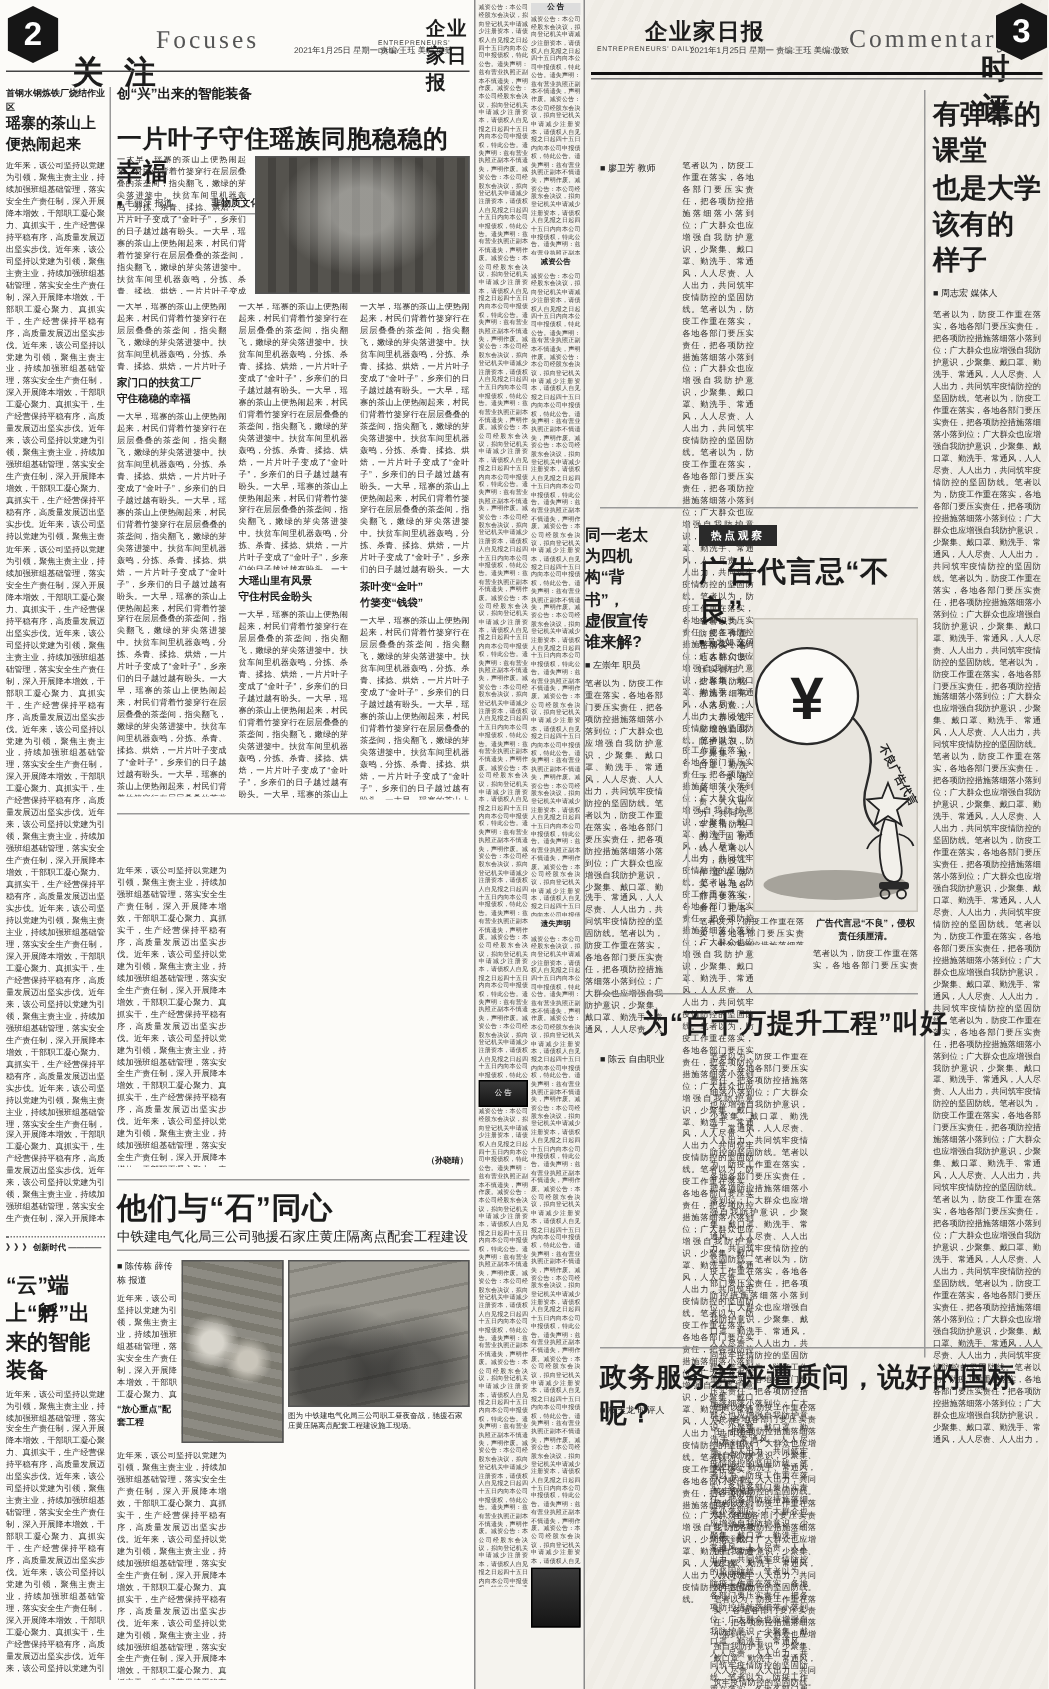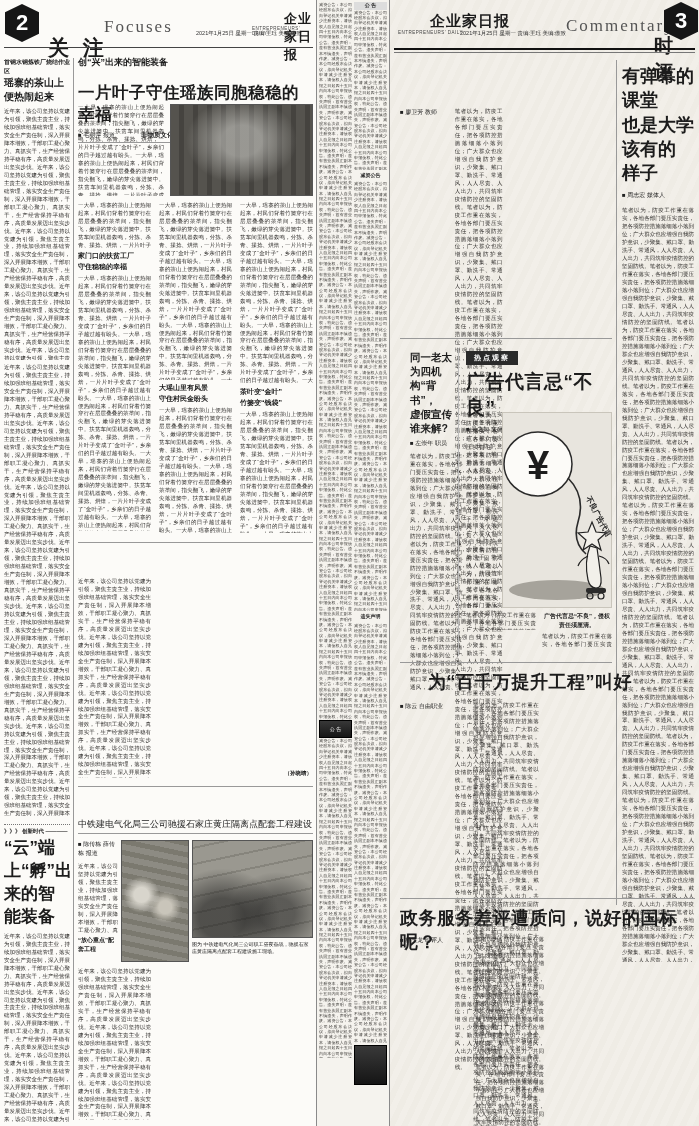--- a/index.html
+++ b/index.html
@@ -79,21 +79,21 @@
   <span class="abs masthead-cn" style="left:252px;top:10px">企业家日报</span>
   <span class="abs masthead-en" style="left:252px;top:26px">ENTREPRENEURS' DAILY</span>
   <div class="abs rule-thin" style="left:4px;top:47px;width:309px"></div>
 
   <div class="abs" style="left:4px;top:58px;width:66px;height:1062px">
     <div class="kicker" style="font-size:6px">首钢水钢炼铁厂烧结作业区</div>
     <div class="headline-s">瑶寨的茶山上便热闹起来</div>
     <div class="greek" style="height:252px;margin-top:4px">近年来，该公司坚持以党建为引领，聚焦主责主业，持续加强班组基础管理，落实安全生产责任制，深入开展降本增效，干部职工凝心聚力、真抓实干，生产经营保持平稳有序，高质量发展迈出坚实步伐。近年来，该公司坚持以党建为引领，聚焦主责主业，持续加强班组基础管理，落实安全生产责任制，深入开展降本增效，干部职工凝心聚力、真抓实干，生产经营保持平稳有序，高质量发展迈出坚实步伐。近年来，该公司坚持以党建为引领，聚焦主责主业，持续加强班组基础管理，落实安全生产责任制，深入开展降本增效，干部职工凝心聚力、真抓实干，生产经营保持平稳有序，高质量发展迈出坚实步伐。近年来，该公司坚持以党建为引领，聚焦主责主业，持续加强班组基础管理，落实安全生产责任制，深入开展降本增效，干部职工凝心聚力、真抓实干，生产经营保持平稳有序，高质量发展迈出坚实步伐。近年来，该公司坚持以党建为引领，聚焦主责主业，持续加强班组基础管理，落实安全生产责任制，深入开展降本增效，干部职工凝心聚力、真抓实干，生产经营保持平稳有序，高质量发展迈出坚实步伐。近年来，该公司坚持以党建为引领，聚焦主责主业，持续加强班组基础管理，落实安全生产责任制，深入开展降本增效，干部职工凝心聚力、真抓实干，生产经营保持平稳有序，高质量发展迈出坚实步伐。近年来，该公司坚持以党建为引领，聚焦主责主业，持续加强班组基础管理，落实安全生产责任制，深入开展降本增效，干部职工凝心聚力、真抓实干，生产经营保持平稳有序，高质量发展迈出坚实步伐。</div>
     <div class="greek" style="height:452px;margin-top:4px">近年来，该公司坚持以党建为引领，聚焦主责主业，持续加强班组基础管理，落实安全生产责任制，深入开展降本增效，干部职工凝心聚力、真抓实干，生产经营保持平稳有序，高质量发展迈出坚实步伐。近年来，该公司坚持以党建为引领，聚焦主责主业，持续加强班组基础管理，落实安全生产责任制，深入开展降本增效，干部职工凝心聚力、真抓实干，生产经营保持平稳有序，高质量发展迈出坚实步伐。近年来，该公司坚持以党建为引领，聚焦主责主业，持续加强班组基础管理，落实安全生产责任制，深入开展降本增效，干部职工凝心聚力、真抓实干，生产经营保持平稳有序，高质量发展迈出坚实步伐。近年来，该公司坚持以党建为引领，聚焦主责主业，持续加强班组基础管理，落实安全生产责任制，深入开展降本增效，干部职工凝心聚力、真抓实干，生产经营保持平稳有序，高质量发展迈出坚实步伐。近年来，该公司坚持以党建为引领，聚焦主责主业，持续加强班组基础管理，落实安全生产责任制，深入开展降本增效，干部职工凝心聚力、真抓实干，生产经营保持平稳有序，高质量发展迈出坚实步伐。近年来，该公司坚持以党建为引领，聚焦主责主业，持续加强班组基础管理，落实安全生产责任制，深入开展降本增效，干部职工凝心聚力、真抓实干，生产经营保持平稳有序，高质量发展迈出坚实步伐。近年来，该公司坚持以党建为引领，聚焦主责主业，持续加强班组基础管理，落实安全生产责任制，深入开展降本增效，干部职工凝心聚力、真抓实干，生产经营保持平稳有序，高质量发展迈出坚实步伐。近年来，该公司坚持以党建为引领，聚焦主责主业，持续加强班组基础管理，落实安全生产责任制，深入开展降本增效，干部职工凝心聚力、真抓实干，生产经营保持平稳有序，高质量发展迈出坚实步伐。近年来，该公司坚持以党建为引领，聚焦主责主业，持续加强班组基础管理，落实安全生产责任制，深入开展降本增效，干部职工凝心聚力、真抓实干，生产经营保持平稳有序，高质量发展迈出坚实步伐。近年来，该公司坚持以党建为引领，聚焦主责主业，持续加强班组基础管理，落实安全生产责任制，深入开展降本增效，干部职工凝心聚力、真抓实干，生产经营保持平稳有序，高质量发展迈出坚实步伐。近年来，该公司坚持以党建为引领，聚焦主责主业，持续加强班组基础管理，落实安全生产责任制，深入开展降本增效，干部职工凝心聚力、真抓实干，生产经营保持平稳有序，高质量发展迈出坚实步伐。近年来，该公司坚持以党建为引领，聚焦主责主业，持续加强班组基础管理，落实安全生产责任制，深入开展降本增效，干部职工凝心聚力、真抓实干，生产经营保持平稳有序，高质量发展迈出坚实步伐。近年来，该公司坚持以党建为引领，聚焦主责主业，持续加强班组基础管理，落实安全生产责任制，深入开展降本增效，干部职工凝心聚力、真抓实干，生产经营保持平稳有序，高质量发展迈出坚实步伐。</div>
     <div class="kicker" style="font-size:5.5px;margin-top:8px;border-top:1px dotted #777;padding-top:3px">》》》 创新时代 ————</div>
-    <div class="headline-m" style="font-size:17px;margin-top:2px">“云”端上“孵”出来的智能装备</div>
+    <div class="headline-m" style="font-size:14px;margin-top:12px">“云”端上“孵”出来的智能装备</div>
     <div class="greek" style="height:190px;margin-top:4px">近年来，该公司坚持以党建为引领，聚焦主责主业，持续加强班组基础管理，落实安全生产责任制，深入开展降本增效，干部职工凝心聚力、真抓实干，生产经营保持平稳有序，高质量发展迈出坚实步伐。近年来，该公司坚持以党建为引领，聚焦主责主业，持续加强班组基础管理，落实安全生产责任制，深入开展降本增效，干部职工凝心聚力、真抓实干，生产经营保持平稳有序，高质量发展迈出坚实步伐。近年来，该公司坚持以党建为引领，聚焦主责主业，持续加强班组基础管理，落实安全生产责任制，深入开展降本增效，干部职工凝心聚力、真抓实干，生产经营保持平稳有序，高质量发展迈出坚实步伐。近年来，该公司坚持以党建为引领，聚焦主责主业，持续加强班组基础管理，落实安全生产责任制，深入开展降本增效，干部职工凝心聚力、真抓实干，生产经营保持平稳有序，高质量发展迈出坚实步伐。近年来，该公司坚持以党建为引领，聚焦主责主业，持续加强班组基础管理，落实安全生产责任制，深入开展降本增效，干部职工凝心聚力、真抓实干，生产经营保持平稳有序，高质量发展迈出坚实步伐。近年来，该公司坚持以党建为引领，聚焦主责主业，持续加强班组基础管理，落实安全生产责任制，深入开展降本增效，干部职工凝心聚力、真抓实干，生产经营保持平稳有序，高质量发展迈出坚实步伐。</div>
   </div>
 
   <div class="abs vrule" style="left:73px;top:58px;height:1062px"></div>
 
   <div class="abs" style="left:78px;top:56px;width:235px">
     <div class="kicker">创“兴”出来的智能装备</div>
     <div class="headline-l" style="margin-top:13px">一片叶子守住瑶族同胞稳稳的幸福</div>
     <div class="byline" style="margin-top:5px;display:flex;gap:26px">
       <span>■ 毛丽萍  报道</span>
@@ -124,20 +124,21 @@
     </div>
   </div>
 
   <div class="abs hrule" style="left:78px;top:542px;width:235px"></div>
   <div class="abs columns-3" style="left:78px;top:578px;width:235px;height:200px">
     <div class="greek" style="height:200px">近年来，该公司坚持以党建为引领，聚焦主责主业，持续加强班组基础管理，落实安全生产责任制，深入开展降本增效，干部职工凝心聚力、真抓实干，生产经营保持平稳有序，高质量发展迈出坚实步伐。近年来，该公司坚持以党建为引领，聚焦主责主业，持续加强班组基础管理，落实安全生产责任制，深入开展降本增效，干部职工凝心聚力、真抓实干，生产经营保持平稳有序，高质量发展迈出坚实步伐。近年来，该公司坚持以党建为引领，聚焦主责主业，持续加强班组基础管理，落实安全生产责任制，深入开展降本增效，干部职工凝心聚力、真抓实干，生产经营保持平稳有序，高质量发展迈出坚实步伐。近年来，该公司坚持以党建为引领，聚焦主责主业，持续加强班组基础管理，落实安全生产责任制，深入开展降本增效，干部职工凝心聚力、真抓实干，生产经营保持平稳有序，高质量发展迈出坚实步伐。近年来，该公司坚持以党建为引领，聚焦主责主业，持续加强班组基础管理，落实安全生产责任制，深入开展降本增效，干部职工凝心聚力、真抓实干，生产经营保持平稳有序，高质量发展迈出坚实步伐。近年来，该公司坚持以党建为引领，聚焦主责主业，持续加强班组基础管理，落实安全生产责任制，深入开展降本增效，干部职工凝心聚力、真抓实干，生产经营保持平稳有序，高质量发展迈出坚实步伐。近年来，该公司坚持以党建为引领，聚焦主责主业，持续加强班组基础管理，落实安全生产责任制，深入开展降本增效，干部职工凝心聚力、真抓实干，生产经营保持平稳有序，高质量发展迈出坚实步伐。近年来，该公司坚持以党建为引领，聚焦主责主业，持续加强班组基础管理，落实安全生产责任制，深入开展降本增效，干部职工凝心聚力、真抓实干，生产经营保持平稳有序，高质量发展迈出坚实步伐。近年来，该公司坚持以党建为引领，聚焦主责主业，持续加强班组基础管理，落实安全生产责任制，深入开展降本增效，干部职工凝心聚力、真抓实干，生产经营保持平稳有序，高质量发展迈出坚实步伐。近年来，该公司坚持以党建为引领，聚焦主责主业，持续加强班组基础管理，落实安全生产责任制，深入开展降本增效，干部职工凝心聚力、真抓实干，生产经营保持平稳有序，高质量发展迈出坚实步伐。近年来，该公司坚持以党建为引领，聚焦主责主业，持续加强班组基础管理，落实安全生产责任制，深入开展降本增效，干部职工凝心聚力、真抓实干，生产经营保持平稳有序，高质量发展迈出坚实步伐。</div>
   </div>
   <div class="abs endmark" style="left:238px;top:770px;width:74px">（孙晓晴）</div>
 
   <div class="abs hrule" style="left:78px;top:786px;width:235px"></div>
+  <div class="abs headline-xl" style="left:78px;top:792px">他们与“石”同心</div>
   <div class="abs headline-s" style="left:78px;top:818px;width:235px;font-weight:normal;font-size:9px">中铁建电气化局三公司驰援石家庄黄庄隔离点配套工程建设</div>
   <div class="abs rule-thin" style="left:78px;top:833px;width:235px;border-color:#999"></div>
 
   <div class="abs" style="left:78px;top:840px;width:40px;height:124px">
     <div class="byline" style="border:none">■ 陈传栋  薛传栋  报道</div>
     <div class="greek" style="height:70px;margin-top:3px">近年来，该公司坚持以党建为引领，聚焦主责主业，持续加强班组基础管理，落实安全生产责任制，深入开展降本增效，干部职工凝心聚力、真抓实干，生产经营保持平稳有序，高质量发展迈出坚实步伐。近年来，该公司坚持以党建为引领，聚焦主责主业，持续加强班组基础管理，落实安全生产责任制，深入开展降本增效，干部职工凝心聚力、真抓实干，生产经营保持平稳有序，高质量发展迈出坚实步伐。</div>
     <div class="subhead" style="font-size:6px">“放心重点”配套工程</div>
   </div>
   <div class="abs photo work" style="left:121px;top:840px;width:68px;height:122px"></div>
   <div class="abs photo" style="left:192px;top:840px;width:121px;height:98px"></div>
@@ -191,21 +192,21 @@
   <div class="abs" style="left:232px;top:64px;width:72px;height:840px">
     <div class="headline-m" style="font-size:18px;white-space:pre-line">有弹幕的课堂
 也是大学该有的
 样子</div>
     <div class="byline" style="border:none;margin-top:6px">■ 周志宏  媒体人</div>
     <div class="greek" style="height:755px;margin-top:5px">笔者以为，防疫工作重在落实，各地各部门要压实责任，把各项防控措施落细落小落到位；广大群众也应增强自我防护意识，少聚集、戴口罩、勤洗手、常通风，人人尽责、人人出力，共同筑牢疫情防控的坚固防线。笔者以为，防疫工作重在落实，各地各部门要压实责任，把各项防控措施落细落小落到位；广大群众也应增强自我防护意识，少聚集、戴口罩、勤洗手、常通风，人人尽责、人人出力，共同筑牢疫情防控的坚固防线。笔者以为，防疫工作重在落实，各地各部门要压实责任，把各项防控措施落细落小落到位；广大群众也应增强自我防护意识，少聚集、戴口罩、勤洗手、常通风，人人尽责、人人出力，共同筑牢疫情防控的坚固防线。笔者以为，防疫工作重在落实，各地各部门要压实责任，把各项防控措施落细落小落到位；广大群众也应增强自我防护意识，少聚集、戴口罩、勤洗手、常通风，人人尽责、人人出力，共同筑牢疫情防控的坚固防线。笔者以为，防疫工作重在落实，各地各部门要压实责任，把各项防控措施落细落小落到位；广大群众也应增强自我防护意识，少聚集、戴口罩、勤洗手、常通风，人人尽责、人人出力，共同筑牢疫情防控的坚固防线。笔者以为，防疫工作重在落实，各地各部门要压实责任，把各项防控措施落细落小落到位；广大群众也应增强自我防护意识，少聚集、戴口罩、勤洗手、常通风，人人尽责、人人出力，共同筑牢疫情防控的坚固防线。笔者以为，防疫工作重在落实，各地各部门要压实责任，把各项防控措施落细落小落到位；广大群众也应增强自我防护意识，少聚集、戴口罩、勤洗手、常通风，人人尽责、人人出力，共同筑牢疫情防控的坚固防线。笔者以为，防疫工作重在落实，各地各部门要压实责任，把各项防控措施落细落小落到位；广大群众也应增强自我防护意识，少聚集、戴口罩、勤洗手、常通风，人人尽责、人人出力，共同筑牢疫情防控的坚固防线。笔者以为，防疫工作重在落实，各地各部门要压实责任，把各项防控措施落细落小落到位；广大群众也应增强自我防护意识，少聚集、戴口罩、勤洗手、常通风，人人尽责、人人出力，共同筑牢疫情防控的坚固防线。笔者以为，防疫工作重在落实，各地各部门要压实责任，把各项防控措施落细落小落到位；广大群众也应增强自我防护意识，少聚集、戴口罩、勤洗手、常通风，人人尽责、人人出力，共同筑牢疫情防控的坚固防线。笔者以为，防疫工作重在落实，各地各部门要压实责任，把各项防控措施落细落小落到位；广大群众也应增强自我防护意识，少聚集、戴口罩、勤洗手、常通风，人人尽责、人人出力，共同筑牢疫情防控的坚固防线。笔者以为，防疫工作重在落实，各地各部门要压实责任，把各项防控措施落细落小落到位；广大群众也应增强自我防护意识，少聚集、戴口罩、勤洗手、常通风，人人尽责、人人出力，共同筑牢疫情防控的坚固防线。笔者以为，防疫工作重在落实，各地各部门要压实责任，把各项防控措施落细落小落到位；广大群众也应增强自我防护意识，少聚集、戴口罩、勤洗手、常通风，人人尽责、人人出力，共同筑牢疫情防控的坚固防线。笔者以为，防疫工作重在落实，各地各部门要压实责任，把各项防控措施落细落小落到位；广大群众也应增强自我防护意识，少聚集、戴口罩、勤洗手、常通风，人人尽责、人人出力，共同筑牢疫情防控的坚固防线。笔者以为，防疫工作重在落实，各地各部门要压实责任，把各项防控措施落细落小落到位；广大群众也应增强自我防护意识，少聚集、戴口罩、勤洗手、常通风，人人尽责、人人出力，共同筑牢疫情防控的坚固防线。笔者以为，防疫工作重在落实，各地各部门要压实责任，把各项防控措施落细落小落到位；广大群众也应增强自我防护意识，少聚集、戴口罩、勤洗手、常通风，人人尽责、人人出力，共同筑牢疫情防控的坚固防线。笔者以为，防疫工作重在落实，各地各部门要压实责任，把各项防控措施落细落小落到位；广大群众也应增强自我防护意识，少聚集、戴口罩、勤洗手、常通风，人人尽责、人人出力，共同筑牢疫情防控的坚固防线。笔者以为，防疫工作重在落实，各地各部门要压实责任，把各项防控措施落细落小落到位；广大群众也应增强自我防护意识，少聚集、戴口罩、勤洗手、常通风，人人尽责、人人出力，共同筑牢疫情防控的坚固防线。笔者以为，防疫工作重在落实，各地各部门要压实责任，把各项防控措施落细落小落到位；广大群众也应增强自我防护意识，少聚集、戴口罩、勤洗手、常通风，人人尽责、人人出力，共同筑牢疫情防控的坚固防线。</div>
   </div>
 
   <div class="abs hrule" style="left:10px;top:338px;width:212px"></div>
 
-  <div class="abs" style="left:20px;top:350px;width:52px;height:306px">
+  <div class="abs" style="left:0;top:350px;width:52px;height:306px">
     <div class="headline-m" style="font-size:10.5px;white-space:pre-line">同一老太
 为四机构“背书”，
 虚假宣传谁来解?</div>
     <div class="byline" style="border:none;margin-top:4px">■ 左崇年  职员</div>
     <div class="greek" style="height:238px;margin-top:3px">笔者以为，防疫工作重在落实，各地各部门要压实责任，把各项防控措施落细落小落到位；广大群众也应增强自我防护意识，少聚集、戴口罩、勤洗手、常通风，人人尽责、人人出力，共同筑牢疫情防控的坚固防线。笔者以为，防疫工作重在落实，各地各部门要压实责任，把各项防控措施落细落小落到位；广大群众也应增强自我防护意识，少聚集、戴口罩、勤洗手、常通风，人人尽责、人人出力，共同筑牢疫情防控的坚固防线。笔者以为，防疫工作重在落实，各地各部门要压实责任，把各项防控措施落细落小落到位；广大群众也应增强自我防护意识，少聚集、戴口罩、勤洗手、常通风，人人尽责、人人出力，共同筑牢疫情防控的坚固防线。笔者以为，防疫工作重在落实，各地各部门要压实责任，把各项防控措施落细落小落到位；广大群众也应增强自我防护意识，少聚集、戴口罩、勤洗手、常通风，人人尽责、人人出力，共同筑牢疫情防控的坚固防线。笔者以为，防疫工作重在落实，各地各部门要压实责任，把各项防控措施落细落小落到位；广大群众也应增强自我防护意识，少聚集、戴口罩、勤洗手、常通风，人人尽责、人人出力，共同筑牢疫情防控的坚固防线。笔者以为，防疫工作重在落实，各地各部门要压实责任，把各项防控措施落细落小落到位；广大群众也应增强自我防护意识，少聚集、戴口罩、勤洗手、常通风，人人尽责、人人出力，共同筑牢疫情防控的坚固防线。</div>
   </div>
 
   <div class="abs vrule" style="left:68px;top:348px;height:308px;border-color:#bbb"></div>
 
   <div class="abs" style="left:76px;top:346px;width:146px">

